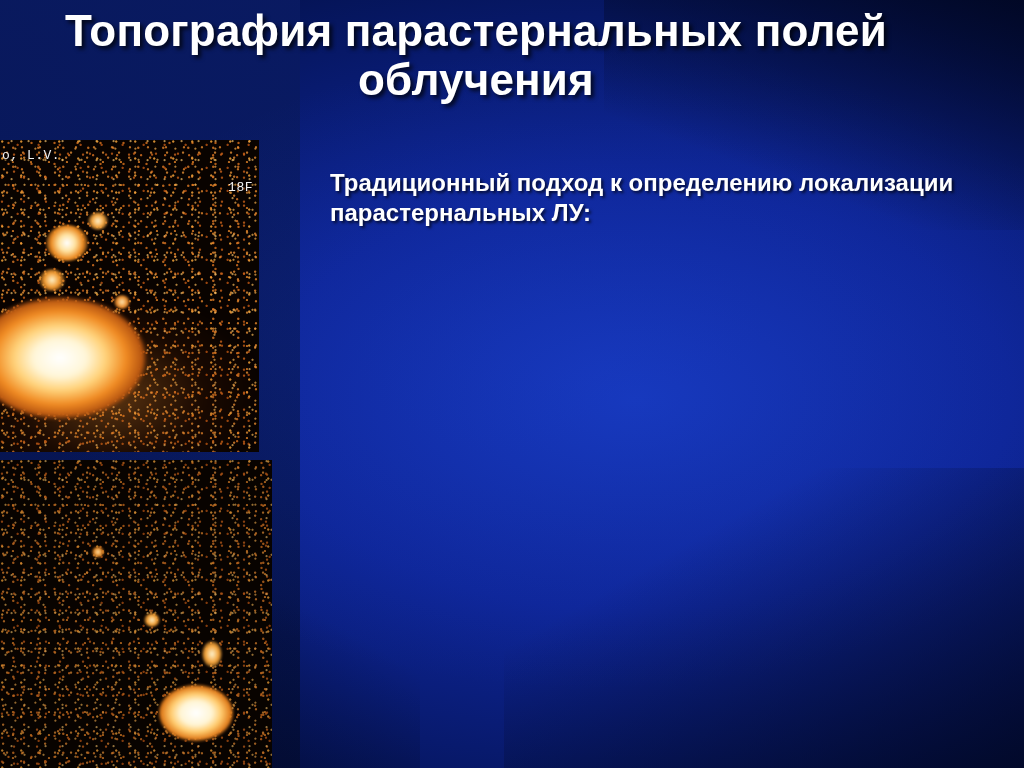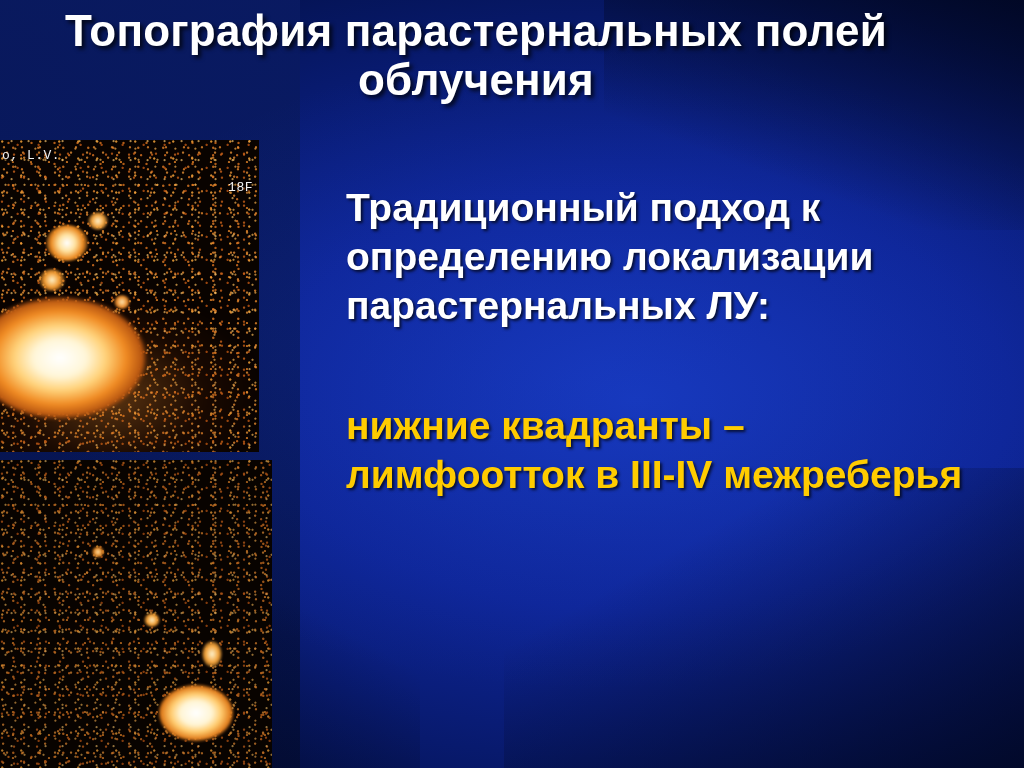--- a/index.html
+++ b/index.html
@@ -246,25 +246,25 @@
   }
 
   
   .body-text {
     position: absolute;
     left: 330px;
     top: 168px;
     width: 660px;
   }
   .para {
-    font-size: 39px;
+    font-size: 24px;
     font-weight: bold;
     line-height: 1.25;
     text-shadow: 2px 2px 3px rgba(0,0,0,0.7);
-    margin: 16px;
+    margin: 0;
   }
   .para.white {
     color: #ffffff;
   }
   .para.gold {
     color: #ffcc00;
   }
   .gap-1 { height: 40px; }
   .gap-2 { height: 46px; }
 </style>
@@ -296,16 +296,15 @@
     <div class="speckle dense"></div>
     <div class="glow b-main"></div>
     <div class="glow b-node1"></div>
     <div class="glow b-node2"></div>
     <div class="glow b-node3"></div>
   </div>
 
   <div class="body-text">
     <p class="para white">Традиционный подход к определению локализации парастернальных ЛУ:</p>
     <div class="gap-1"></div>
-    <p class="para gold">нижние квадранты – лимфоотток в III-IV межреберья</p>
     <div class="gap-2"></div>
   </div>
 </div>
 
 </body></html>

